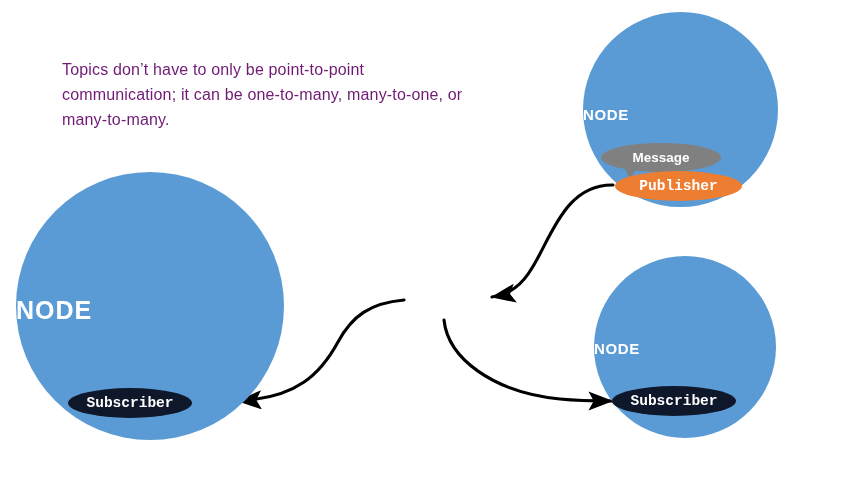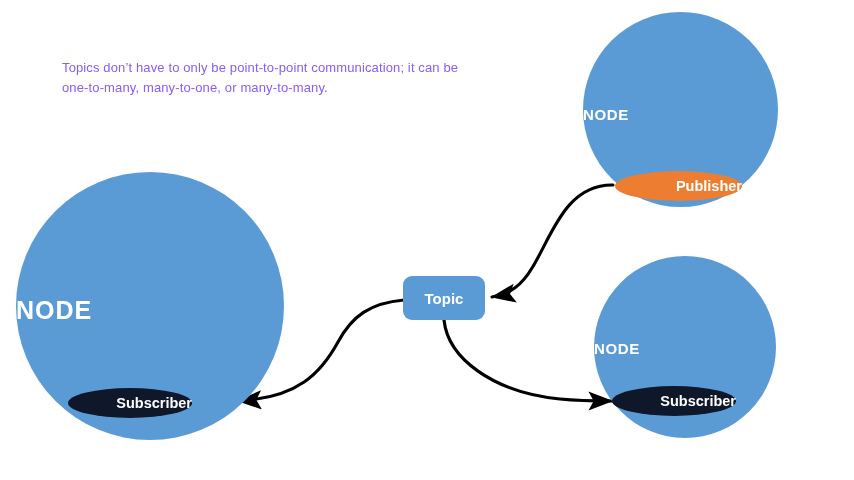--- a/index.html
+++ b/index.html
@@ -24,23 +24,23 @@
     top: 0;
     width: 854px;
     height: 480px;
     pointer-events: none;
   }
   .caption {
     position: absolute;
     left: 62px;
     top: 58px;
     width: 420px;
-    font-size: 13px;
+    font-size: 16px;
     line-height: 1.55;
-    color: #8b5cf6;
+    color: #701a75;
     letter-spacing: 0.01em;
   }
   .node-circle {
     position: absolute;
     border-radius: 50%;
     background: #5b9bd5;
   }
   .node-label {
     position: absolute;
     width: 100%;
@@ -55,25 +55,26 @@
     top: 124px;
   }
   .node-small .node-label {
     font-size: 15px;
   }
   .pill {
     position: absolute;
     border-radius: 50%;
     display: flex;
     align-items: center;
-    justify-content: flex-end;
+    justify-content: center;
     color: #ffffff;
     font-weight: bold;
     font-size: 14.5px;
     white-space: nowrap;
+    font-family: Liberation Mono, monospace;
   }
   .pill-sub {
     background: #0f172a;
   }
   .pill-pub {
     background: #ed7d31;
   }
   .bubble {
     position: absolute;
     border-radius: 50%;
@@ -130,30 +131,31 @@
   <div class="node-circle node-big" style="left:16px; top:172px; width:268px; height:268px;">
     <div class="node-label">NODE</div>
     <div class="pill pill-sub" style="left:52px; top:216px; width:124px; height:30px;">
       <span>Subscriber</span>
     </div>
   </div>
 
   <div class="node-circle node-small" style="left:583px; top:12px; width:195px; height:195px;">
     <div class="node-label" style="top:94px;">NODE</div>
 
+    <div class="bubble" style="left:18px; top:131px; width:120px; height:29px;">
+      <span>Message</span>
+      <div class="bubble-tail" style="left:22px; top:22px;"></div>
+    </div>
 
     <div class="pill pill-pub" style="left:32px; top:159px; width:127px; height:30px;">
       <span>Publisher</span>
     </div>
   </div>
 
   <div class="node-circle node-small" style="left:594px; top:256px; width:182px; height:182px;">
     <div class="node-label" style="top:84px;">NODE</div>
     <div class="pill pill-sub" style="left:18px; top:130px; width:124px; height:30px;">
       <span>Subscriber</span>
     </div>
   </div>
 
-  <div class="topic-box" style="left:403px; top:276px; width:82px; height:44px;">
-    <span>Topic</span>
-  </div>
 
 </div>
 
 </body></html>

